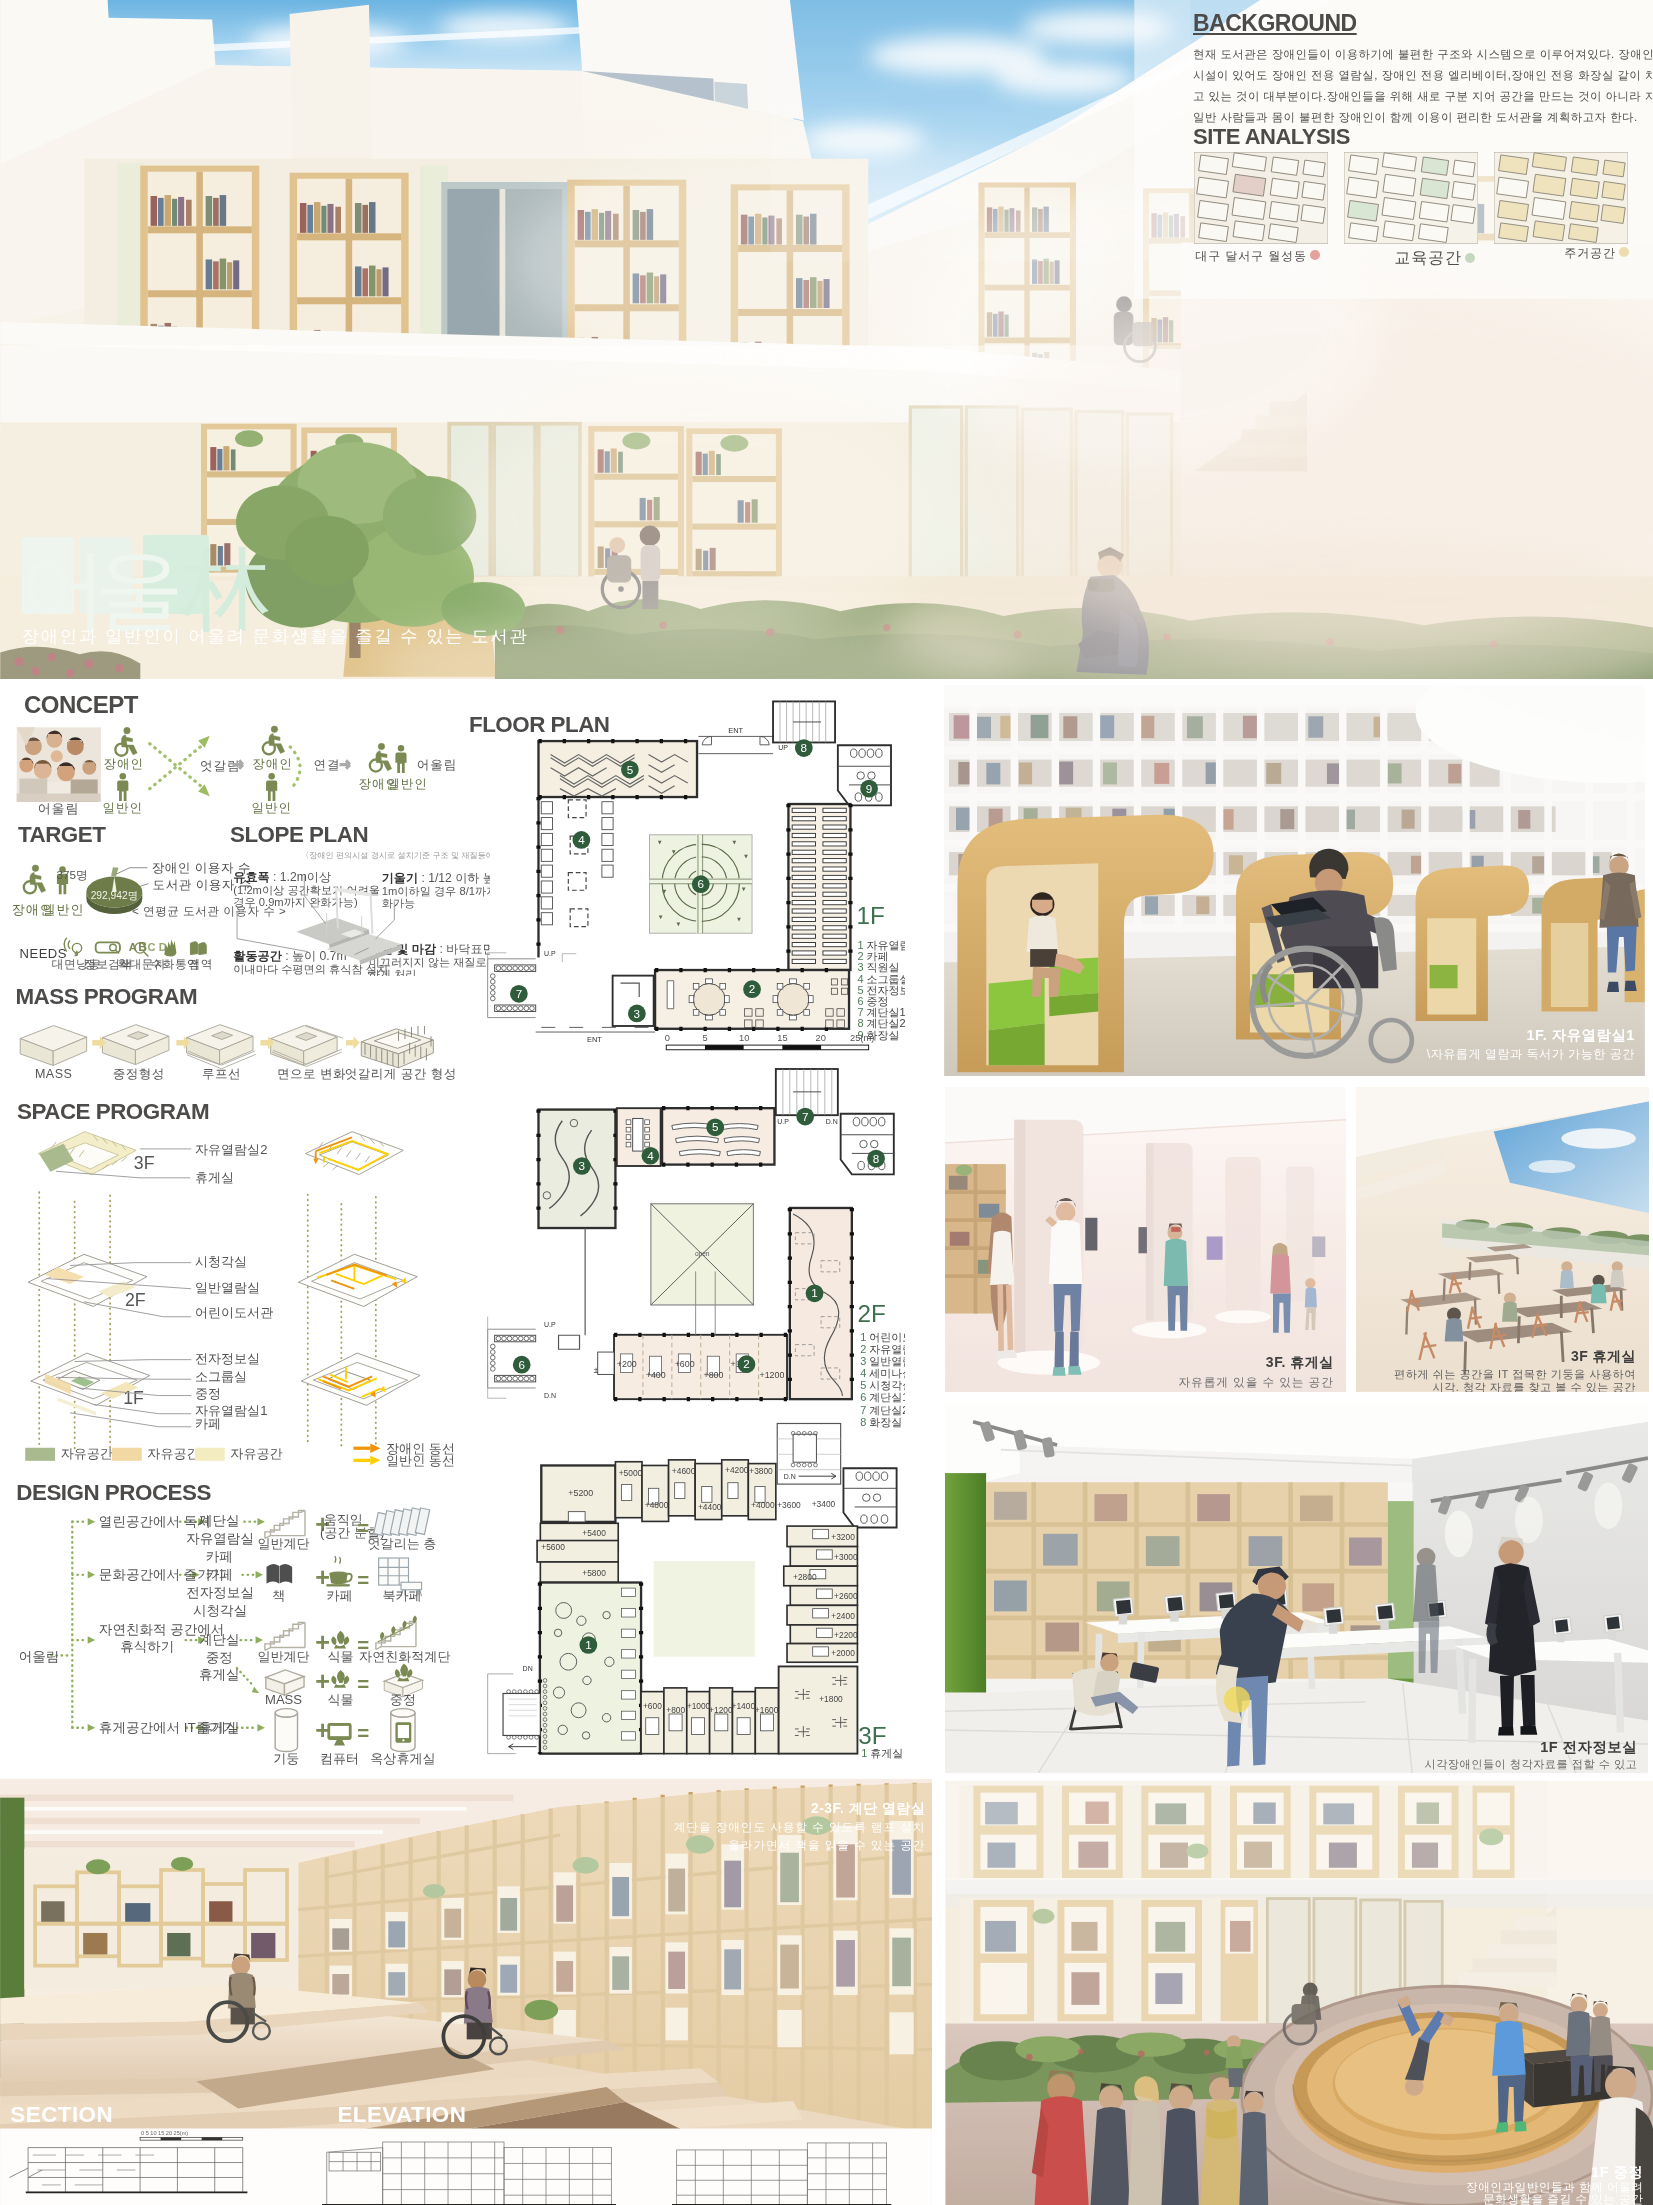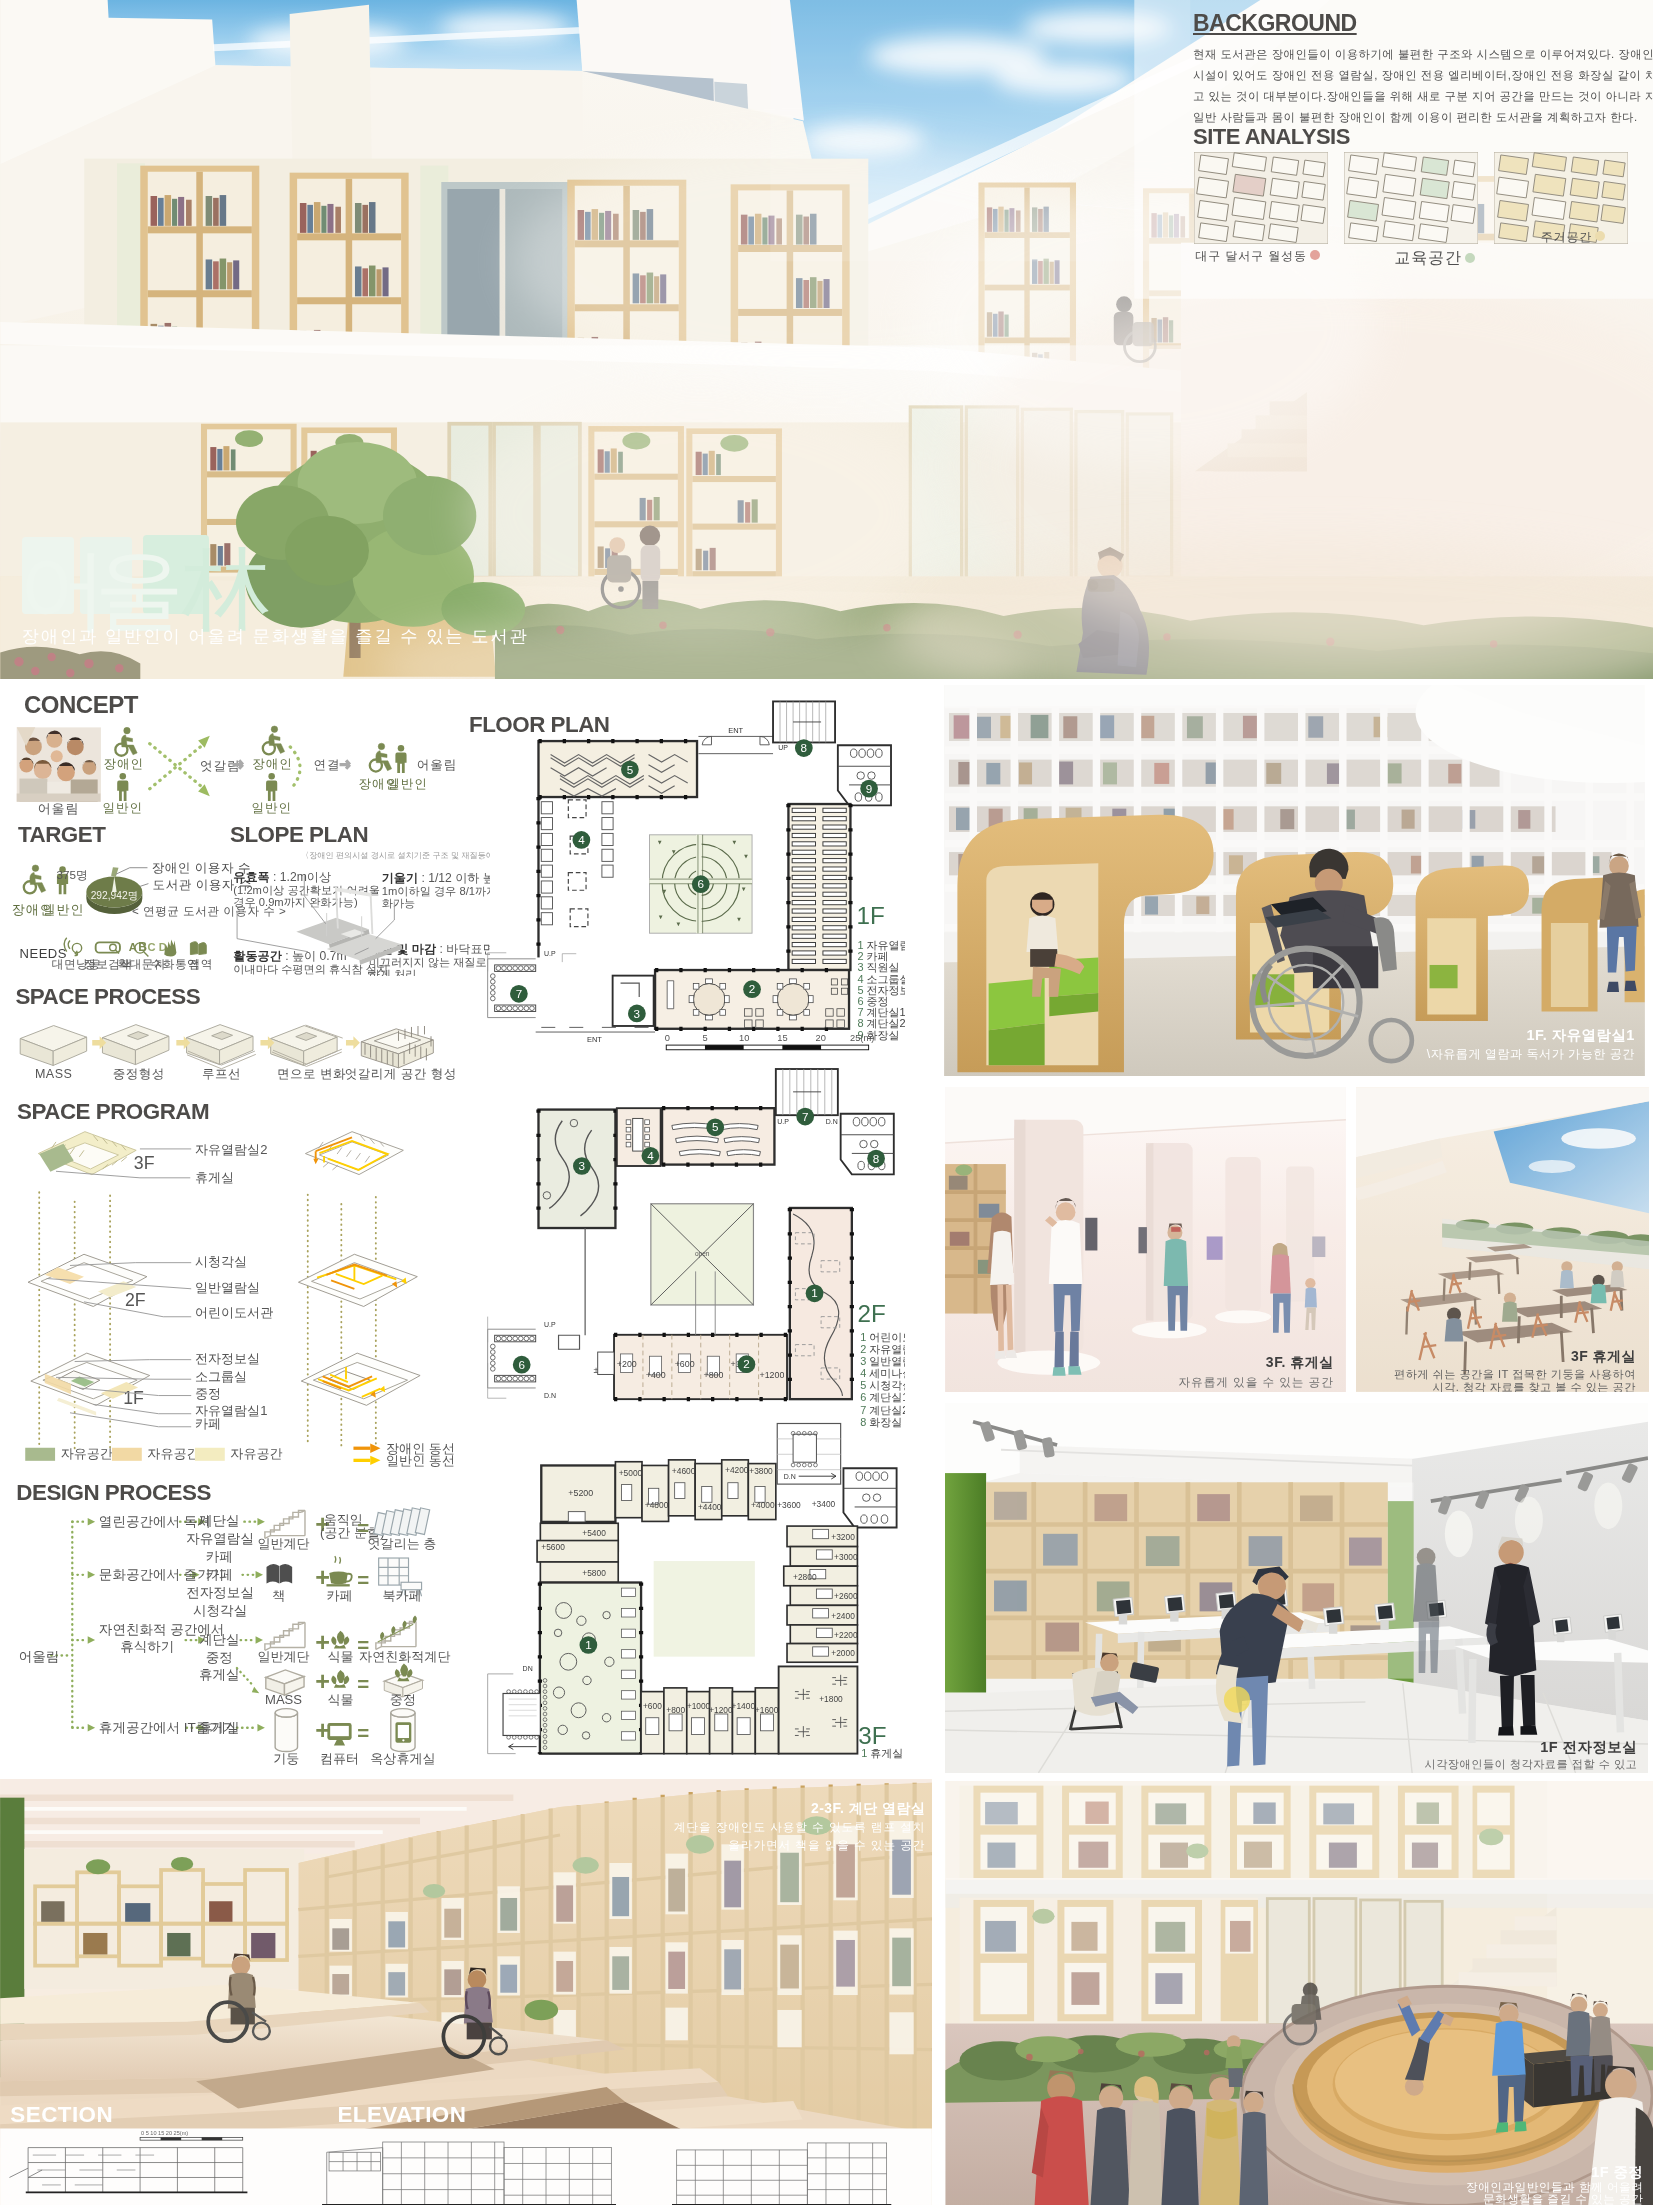--- a/index.html
+++ b/index.html
@@ -334,21 +334,21 @@
 <rect x="12" y="156" width="60" height="32" transform="rotate(8 42 172)"></rect>
 <rect x="86" y="152" width="64" height="34" transform="rotate(8 118 169)"></rect>
 <rect x="162" y="158" width="60" height="32" transform="rotate(8 192 174)"></rect>
 </g>
 </svg>
 
 <div class="abs" style="left:1194px;top:248px;width:126px;font-size:12px;color:#4e4e4e;text-align:right;letter-spacing:0.9px;">대구 달서구 월성동<span style="display:inline-block;width:10.3px;height:10.3px;border-radius:50%;background:#e3a29b;margin-left:2.8px;"></span></div>
 
 <div class="abs" style="left:1363px;top:248px;width:112px;font-size:16px;color:#4e4e4e;text-align:right;letter-spacing:0.9px;">교육공간<span style="display:inline-block;width:10.3px;height:10.3px;border-radius:50%;background:#c4d8bd;margin-left:2.8px;"></span></div>
 
-<div class="abs" style="left:1517px;top:229px;width:112px;font-size:12px;color:#4e4e4e;text-align:center;letter-spacing:0.9px;">주거공간<span style="display:inline-block;width:10.3px;height:10.3px;border-radius:50%;background:#ecdcae;margin-left:2.8px;"></span></div>
+<div class="abs" style="left:1517px;top:245px;width:112px;font-size:12px;color:#4e4e4e;text-align:right;letter-spacing:0.9px;">주거공간<span style="display:inline-block;width:10.3px;height:10.3px;border-radius:50%;background:#ecdcae;margin-left:2.8px;"></span></div>
 
 <svg width="0" height="0" style="position:absolute">
 <defs>
 <g id="icoWheel">
 <circle cx="36" cy="7" r="7" fill="inherit"></circle>
 <path d="M33,16 q-9,2 -9,13 l1,13 15,0 9,17 9,-4 -8,-17 -14,0 -1,-9 13,2 0,-7 -14,-3 z"></path>
 <circle cx="24" cy="48" r="13" fill="none" stroke-width="5" stroke="inherit"></circle>
 </g>
 <g id="icoMan">
 <circle cx="12" cy="7" r="7"></circle>
@@ -504,21 +504,21 @@
 <polygon points="718,1900 796,1912 796,1920 718,1908" fill="#e6e6e4"></polygon>
 <polygon points="730,2000 760,1990 782,1998 752,2008" fill="#e9e9e6"></polygon>
 <path d="M700,1955 l0,50 M775,1962 l0,45" stroke="#cfcfcc" stroke-width="2"></path>
 </g>
 <path d="M652,1918 l0,-44 m0,44 l46,60" stroke="#999" stroke-width="2" fill="none"></path>
 <path d="M508,1950 l0,60 152,28" stroke="#999" stroke-width="2" fill="none"></path>
 <path d="M845,1930 l0,40 -40,40" stroke="#999" stroke-width="2" fill="none"></path>
 <path d="M790,2030 l-30,14" stroke="#999" stroke-width="2" fill="none"></path>
 </svg>
 
-<div class="abs hd" style="left:15.4px;top:986px;font-size:22.4px;letter-spacing:-0.5px;">SPACE PROCESS</div>
+<div class="abs hd" style="left:15.4px;top:986px;font-size:22.4px;letter-spacing:-0.5px;">MASS PROGRAM</div>
 
 <svg class="abs" style="left:0;top:1013px;" width="467" height="79" viewBox="0 2170 1000 170">
 <g stroke="#a9a69a" stroke-width="2">
 <g id="massBox">
 <polygon points="41,2225 113,2197 184,2222 112,2252" fill="#f6f4ea"></polygon>
 <polygon points="41,2225 112,2252 112,2283 41,2258" fill="#e9e6d6"></polygon>
 <polygon points="112,2252 184,2222 184,2252 112,2283" fill="#efecdd"></polygon>
 </g>
 <g id="massHole" transform="translate(177,-2)">
 <polygon points="41,2225 113,2197 184,2222 112,2252" fill="#f6f4ea"></polygon>

